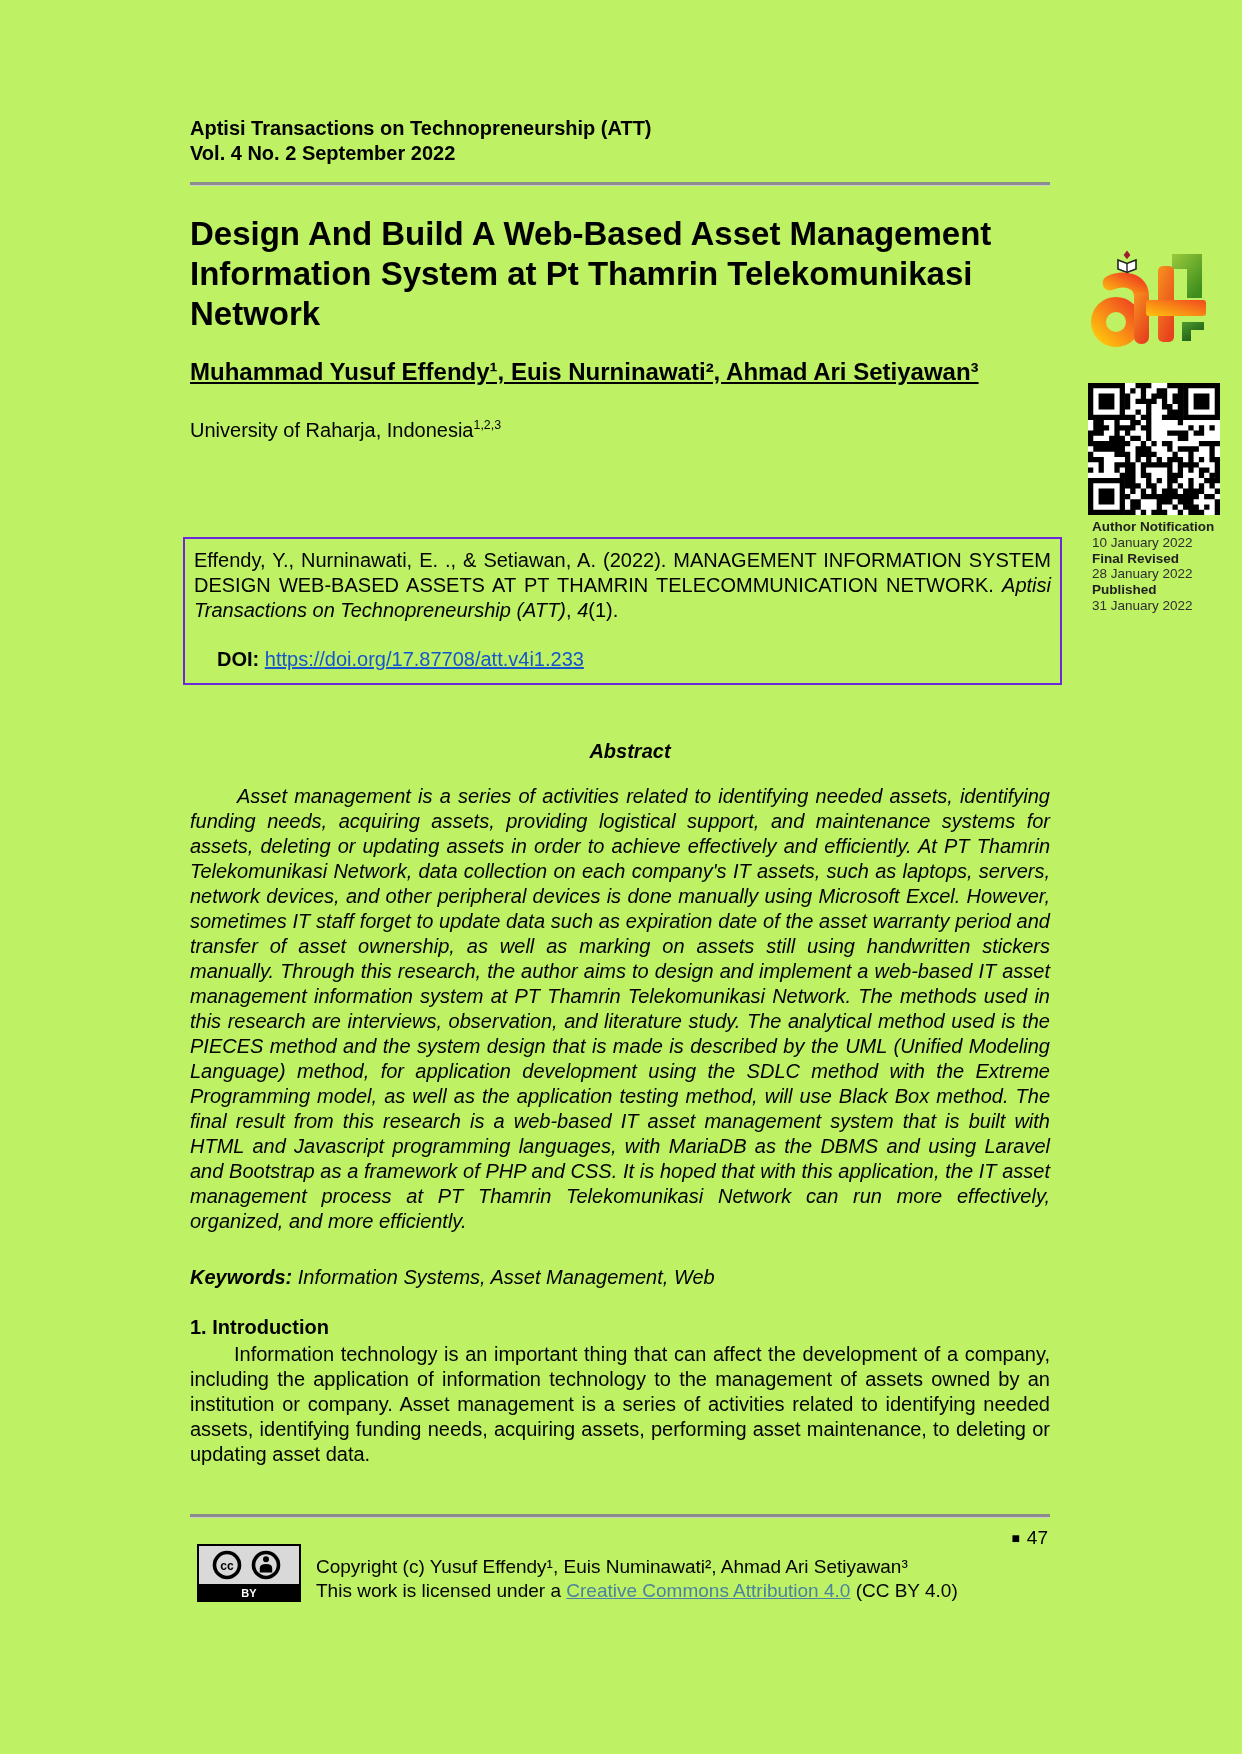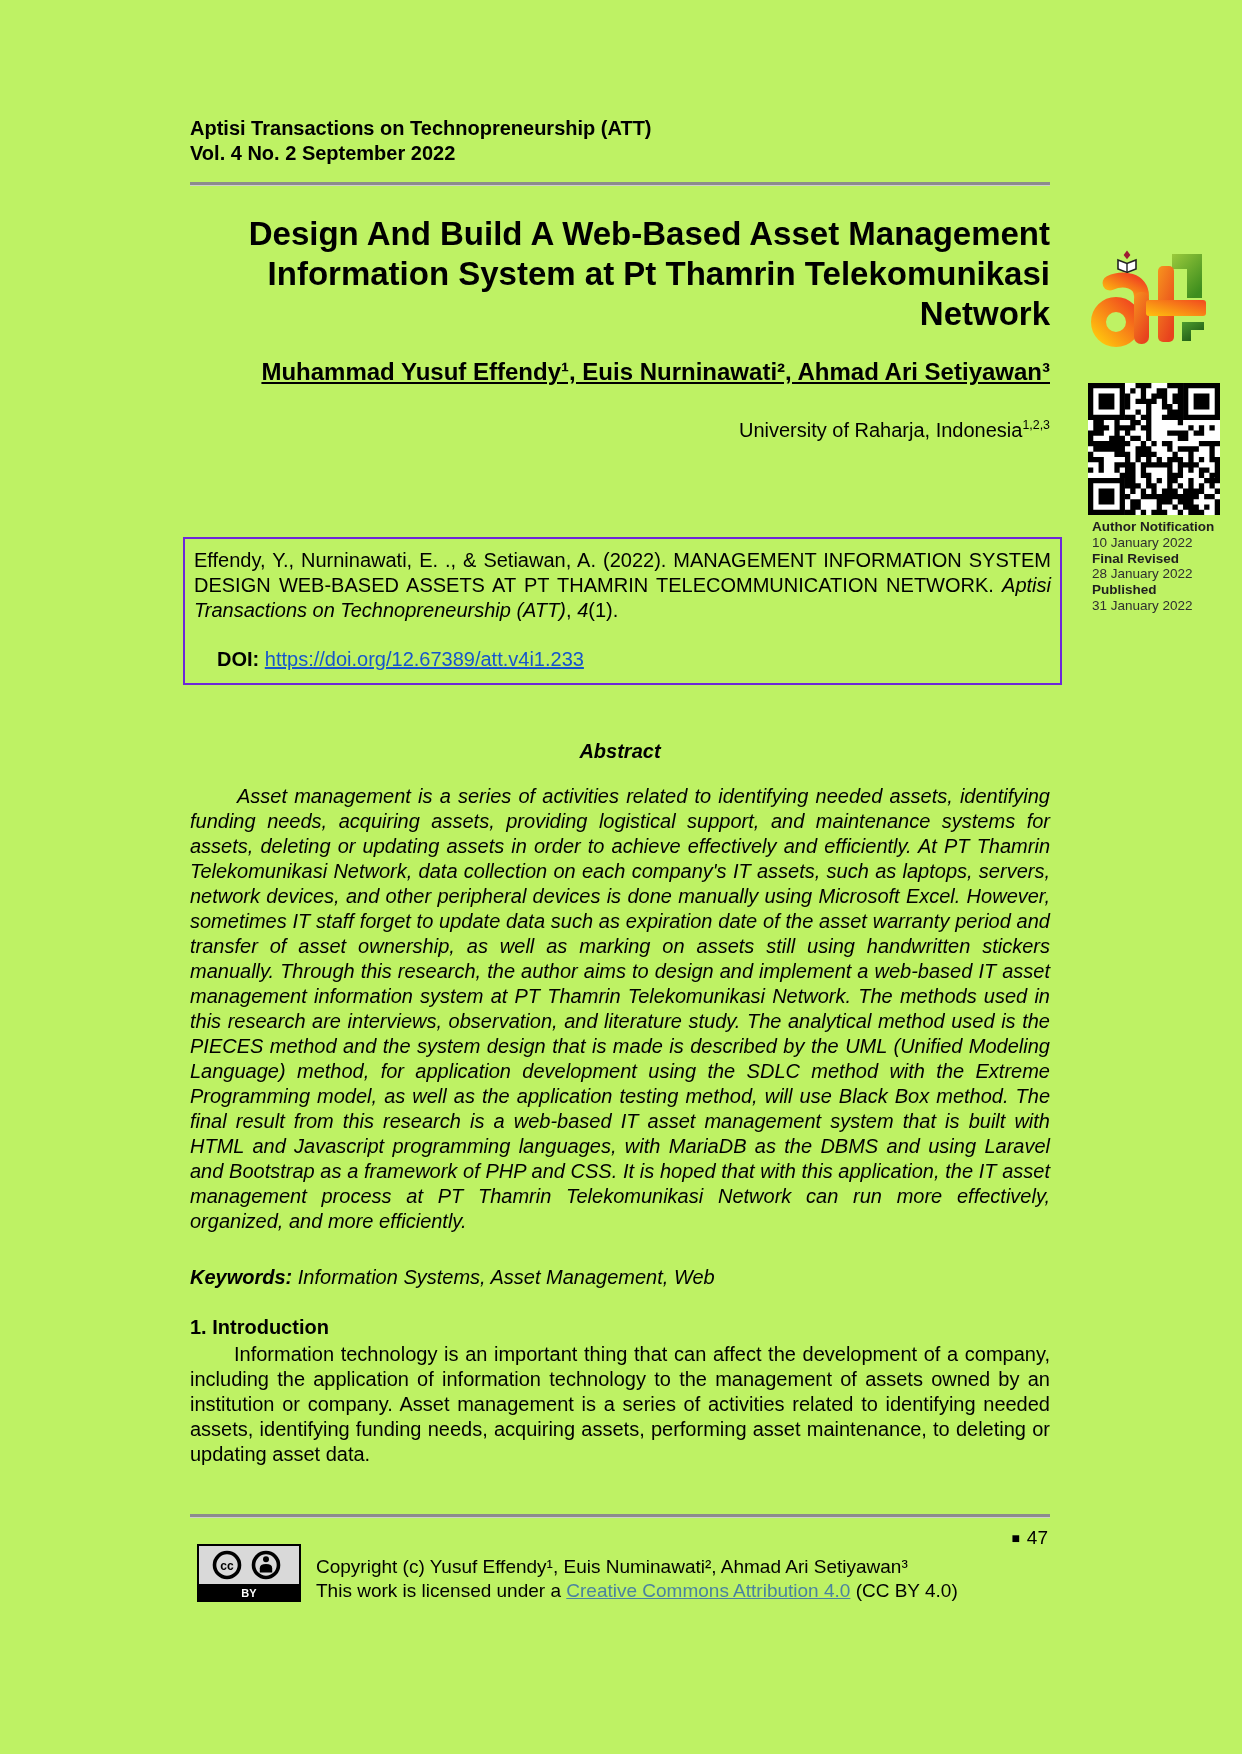--- a/index.html
+++ b/index.html
@@ -10,21 +10,21 @@
   
   .header{left:190px;top:116px;width:860px;display:flex;justify-content:space-between;
           font-weight:bold;font-size:20px;line-height:25px;}
   .h-right{text-align:right;}
   .rule{left:190px;width:860px;height:3px;background:var(--rule-gray,#8c8c8c);
         border-bottom:1px solid #cfcfcf;}
   .rule-top{top:182px;}
   .rule-bottom{top:1514px;}
 
   
-  .front{left:190px;top:214px;width:860px;text-align:right;}
+  .front{left:190px;top:214px;width:860px;text-align:left;}
   .title{margin:0;font-size:33px;line-height:40px;font-weight:bold;}
   .authors{margin-top:24px;font-size:24px;font-weight:bold;text-decoration:underline;}
   .affil{margin-top:27px;font-size:20px;line-height:24px;}
   .email{font-size:20px;line-height:24px;white-space:nowrap;}
   sup{font-size:0.62em;}
   .link{color:var(--link-blue,#1655cc);text-decoration:underline;cursor:pointer;}
   .bluesup{color:var(--link-blue,#1655cc);}
 
   
   .logo-wrap{left:1090px;top:250px;}
@@ -35,21 +35,21 @@
 
   
   .citebox{left:183px;top:537px;width:879px;box-sizing:border-box;border:2px solid #6d28d9;
            padding:9px 9px 11px 9px;font-size:20px;line-height:25px;text-align:justify;}
   .citebox p{margin:0;}
   .citebox .doi{margin-top:24px;text-align:left;}
   .it{font-style:italic;}
   .doi b{font-weight:bold;margin-left:23px;}
 
   
-  .abstract-head{left:190px;top:740px;width:860px;text-align:center;
+  .abstract-head{left:200px;top:740px;width:860px;text-align:center;
                  font-size:20px;font-weight:bold;font-style:italic;}
   .abstract-body{left:190px;top:784px;width:860px;font-size:20px;line-height:25px;
                  font-style:italic;text-align:justify;text-indent:47px;margin:0;}
   .keywords{left:190px;top:1266px;width:860px;font-size:20px;font-style:italic;}
   .keywords b{font-weight:bold;}
 
   
   .intro-head{left:190px;top:1316px;font-size:20px;font-weight:bold;}
   .intro-body{left:190px;top:1342px;width:860px;font-size:20px;line-height:25px;
               text-align:justify;text-indent:44px;margin:0;}
@@ -138,21 +138,21 @@
     <div class="n-label">Author Notification</div>
     <div class="n-date">10 January 2022</div>
     <div class="n-label">Final Revised</div>
     <div class="n-date">28 January 2022</div>
     <div class="n-label">Published</div>
     <div class="n-date">31 January 2022</div>
   </div>
 
   <div class="abs citebox">
     <p class="cite"><span>Effendy, Y., Nurninawati, E. ., &amp; Setiawan, A. (2022). MANAGEMENT INFORMATION SYSTEM DESIGN WEB-BASED ASSETS AT PT THAMRIN TELECOMMUNICATION NETWORK. </span><span class="it">Aptisi Transactions on Technopreneurship (ATT)</span><span>, </span><span class="it">4</span><span>(1).</span></p>
-    <p class="doi"><b>DOI: </b><a class="link">https://doi.org/12.67389/att.v4i1.233</a></p>
+    <p class="doi"><b>DOI: </b><a class="link">https://doi.org/17.87708/att.v4i1.233</a></p>
   </div>
 
   <div class="abs abstract-head">Abstract</div>
   <p class="abs abstract-body">Asset management is a series of activities related to identifying needed assets, identifying funding needs, acquiring assets, providing logistical support, and maintenance systems for assets, deleting or updating assets in order to achieve effectively and efficiently. At PT Thamrin Telekomunikasi Network, data collection on each company's IT assets, such as laptops, servers, network devices, and other peripheral devices is done manually using Microsoft Excel. However, sometimes IT staff forget to update data such as expiration date of the asset warranty period and transfer of asset ownership, as well as marking on assets still using handwritten stickers manually. Through this research, the author aims to design and implement a web-based IT asset management information system at PT Thamrin Telekomunikasi Network. The methods used in this research are interviews, observation, and literature study. The analytical method used is the PIECES method and the system design that is made is described by the UML (Unified Modeling Language) method, for application development using the SDLC method with the Extreme Programming model, as well as the application testing method, will use Black Box method. The final result from this research is a web-based IT asset management system that is built with HTML and Javascript programming languages, with MariaDB as the DBMS and using Laravel and Bootstrap as a framework of PHP and CSS. It is hoped that with this application, the IT asset management process at PT Thamrin Telekomunikasi Network can run more effectively, organized, and more efficiently.</p>
 
   <div class="abs keywords"><b class="it">Keywords:</b><span> Information Systems, Asset Management, Web</span></div>
 
   <div class="abs intro-head">1. Introduction</div>
   <p class="abs intro-body">Information technology is an important thing that can affect the development of a company, including the application of information technology to the management of assets owned by an institution or company. Asset management is a series of activities related to identifying needed assets, identifying funding needs, acquiring assets, performing asset maintenance, to deleting or updating asset data.</p>
 

